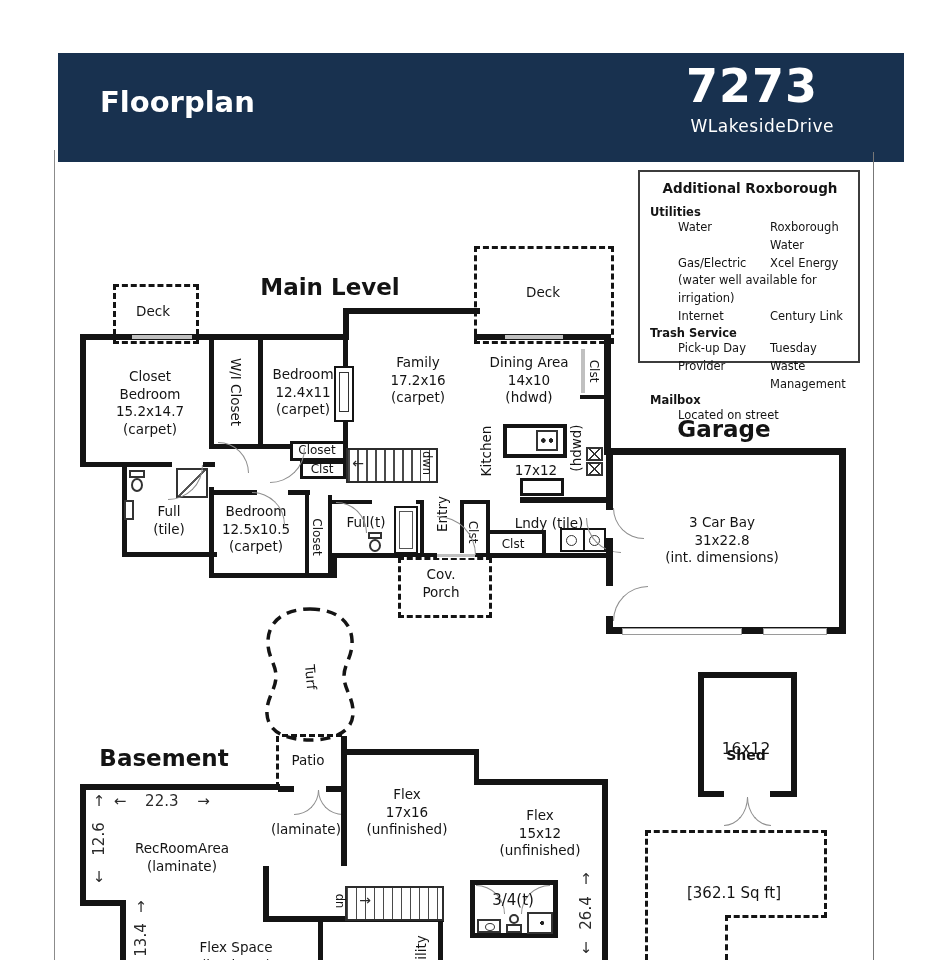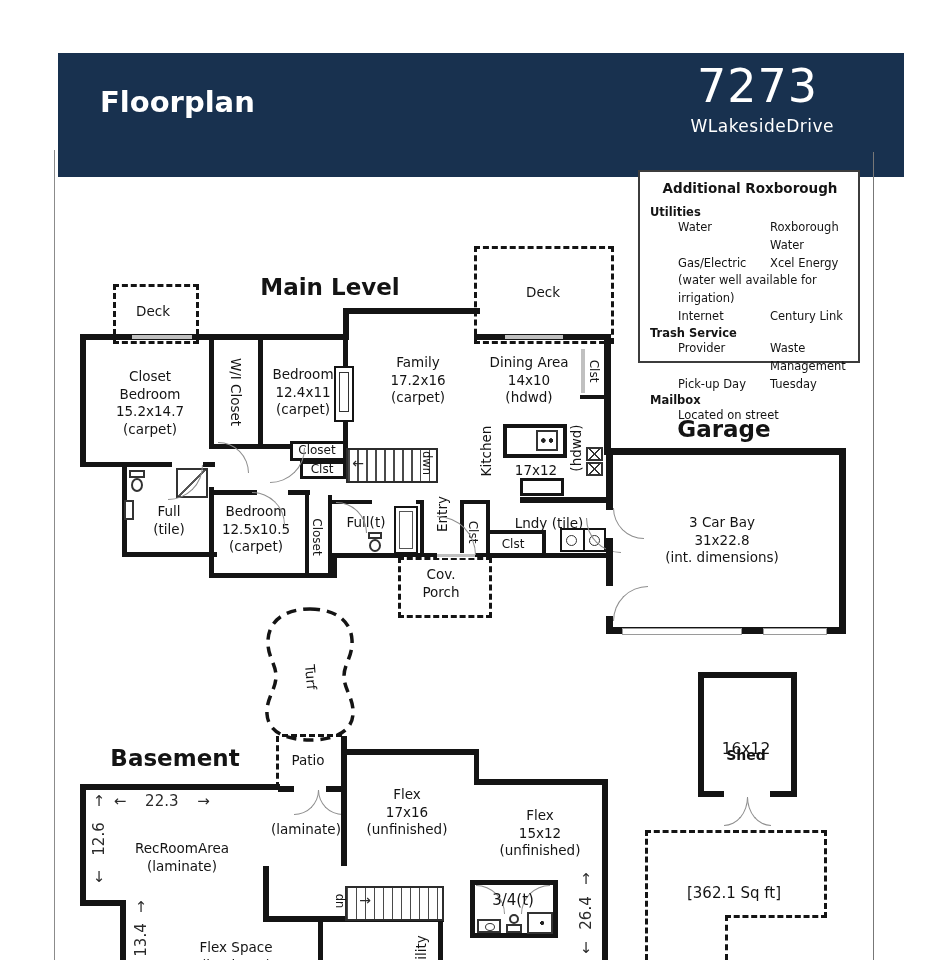--- a/index.html
+++ b/index.html
@@ -1,21 +1,21 @@
 <!DOCTYPE html>
 <html><head>
 <meta charset="utf-8">
 <style>
   html,body{margin:0;padding:0;background:#fff}
   .canvas{position:relative;width:927px;height:960px;background:#fff;overflow:hidden;
           font-family:"DejaVu Sans","Liberation Sans",sans-serif;color:#141414}
   
-  .hdr{position:absolute;left:58px;top:53px;width:846px;height:124px;background:#18314f;color:#fff}
+  .hdr{position:absolute;left:58px;top:53px;width:846px;height:109px;background:#18314f;color:#fff}
   .hdr-title{position:absolute;left:42px;top:32px;font-size:29px;font-weight:bold}
-  .hdr-num{position:absolute;right:86px;top:6px;font-size:46px;font-weight:normal;letter-spacing:1px}
+  .hdr-num{position:absolute;right:86px;top:6px;font-size:46px;font-weight:bold;letter-spacing:1px}
   .hdr-street{position:absolute;right:70px;top:63px;font-size:17px;letter-spacing:.5px}
   .edge{position:absolute;width:1px;background:#8b8b8b}
   
   .info{position:absolute;left:638px;top:170px;width:222px;height:193px;border:2px solid #3c3c3c;
         background:#fff;padding:6px 8px 0 10px;box-sizing:border-box}
   .info-title{text-align:center;font-weight:bold;font-size:13.5px;margin:2px 0 9px}
   .info-h{font-weight:bold;font-size:11.5px}
   .info-row{display:flex;font-size:11.5px;line-height:1.55}
   .info-row .l{margin-left:28px;width:92px;flex:none}
   .info-note{font-size:11.5px;margin-left:28px;line-height:1.55}
@@ -64,26 +64,26 @@
       <span class="l">Gas/Electric</span>
       <span>Xcel Energy</span>
     </div>
     <div class="info-note">(water well available for irrigation)</div>
     <div class="info-row">
       <span class="l">Internet</span>
       <span>Century Link</span>
     </div>
     <div class="info-h">Trash Service</div>
     <div class="info-row">
+      <span class="l">Pick-up Day</span>
+      <span>Tuesday</span>
+    </div>
+    <div class="info-row">
       <span class="l">Provider</span>
       <span>Waste Management</span>
-    </div>
-    <div class="info-row">
-      <span class="l">Pick-up Day</span>
-      <span>Tuesday</span>
     </div>
     <div class="info-h">Mailbox</div>
     <div class="info-note">Located on street</div>
   </div>
 
   <div class="heading" style="left:330px;top:287px">Main Level</div>
 
   <div class="dashbox" style="left:113px;top:284px;width:80px;height:54px"></div>
   <div class="dashbox" style="left:474px;top:246px;width:134px;height:92px"></div>
   <div class="room-label" style="left:153px;top:312px">Deck</div>
@@ -213,21 +213,21 @@
   <div class="gap" style="left:622px;top:628px;width:118px;height:5px;border:1px solid #9a9a9a"></div>
   <div class="gap" style="left:763px;top:628px;width:62px;height:5px;border:1px solid #9a9a9a"></div>
   <div class="gap" style="left:606px;top:510px;width:7px;height:28px"></div>
   <div class="gap" style="left:606px;top:586px;width:7px;height:30px"></div>
   <div class="arc" style="left:613px;top:508px;width:30px;height:30px;border-width:0 0 1.6px 1.6px;border-radius:0 0 0 100%"></div>
   <div class="arc" style="left:613px;top:586px;width:34px;height:34px;border-width:1.6px 0 0 1.6px;border-radius:100% 0 0 0"></div>
   <div class="room-label" style="left:722px;top:540px">3 Car Bay
 31x22.8
 (int. dimensions)</div>
 
-  <div class="heading" style="left:175px;top:758px">Basement</div>
+  <div class="heading" style="left:164px;top:758px">Basement</div>
 
   <svg style="position:absolute;left:256px;top:606px" width="108" height="136" viewBox="0 0 108 136">
     <path d="M54,3 C78,3 95,14 96,34 C97,50 88,58 88,70 C88,84 98,92 97,108 C96,126 78,134 54,134 C30,134 12,126 11,108 C10,92 20,84 20,70 C20,58 11,50 12,34 C13,14 30,3 54,3 Z" fill="#fff" stroke="#141414" stroke-width="3.5" stroke-dasharray="10 7"></path>
   </svg>
   <div class="vlabel" style="left:311px;top:677px;--r:85deg">Turf</div>
 
   <div class="dline" style="left:276px;top:736px;height:52px;border-left:3px dashed #141414"></div>
   <div class="dline" style="left:282px;top:734px;width:60px;border-top:3px dashed #141414"></div>
   <div class="room-label" style="left:308px;top:761px">Patio</div>
   <div class="w" style="left:278px;top:786px;width:16px;height:6px"></div>

